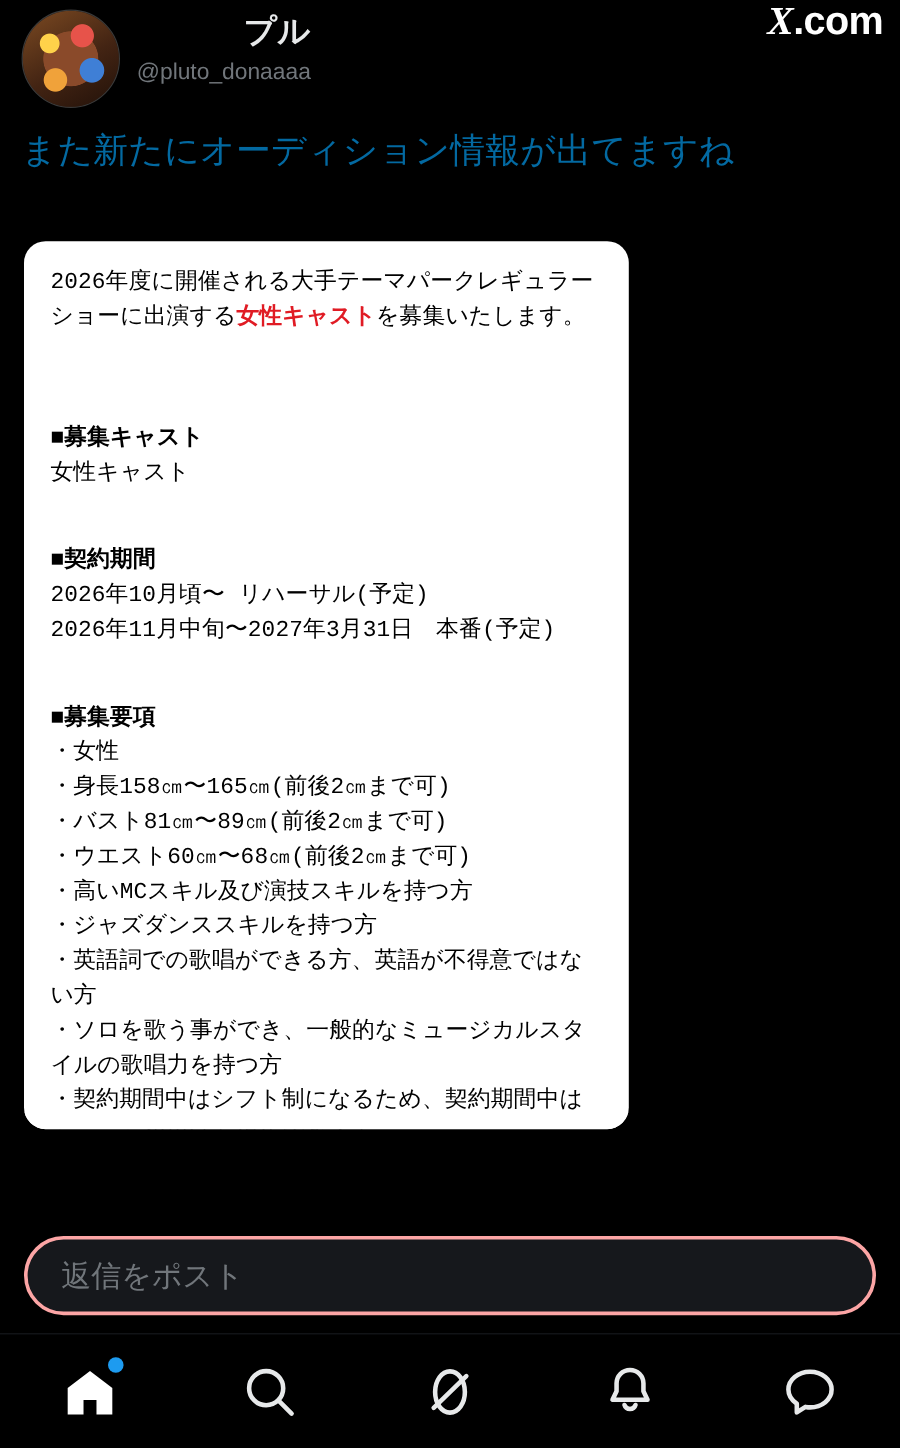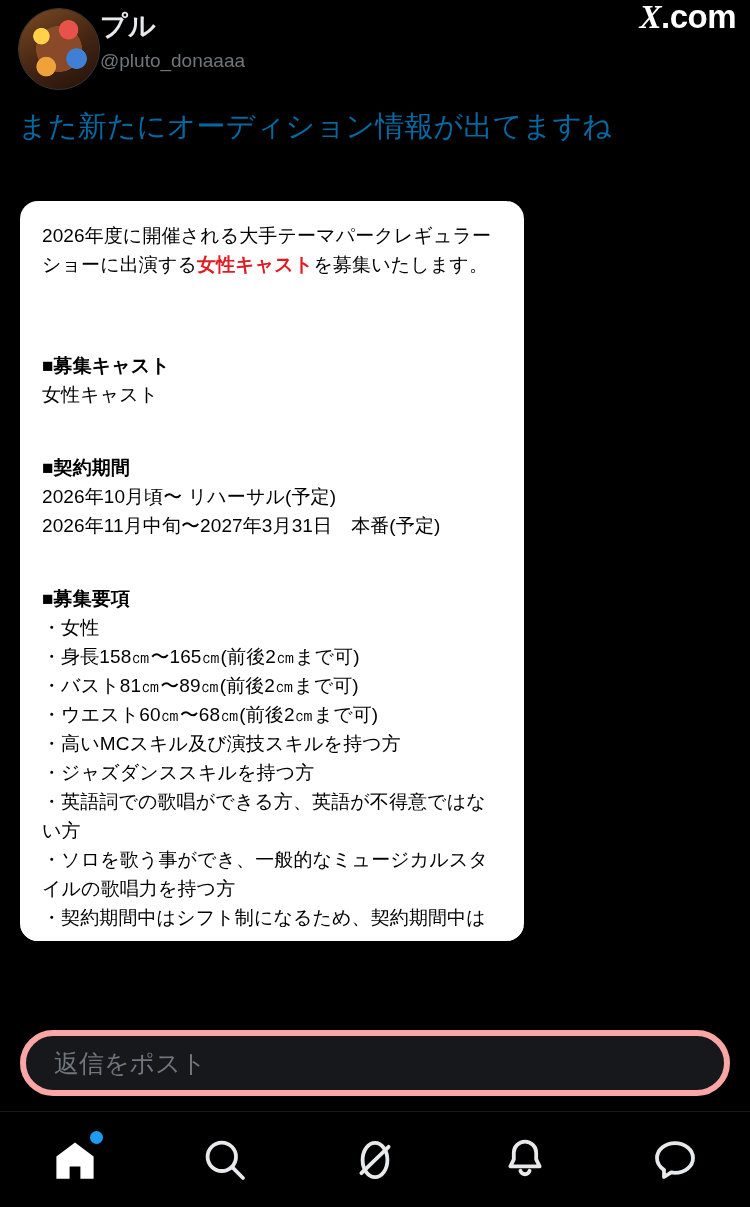--- a/index.html
+++ b/index.html
@@ -33,22 +33,24 @@
   .avatar .a1 { position:absolute; left:0; top:0; width:100%; height:100%;
      background:
        radial-gradient(circle at 28% 34%, #ffd24a 0 10%, transparent 11%),
        radial-gradient(circle at 62% 26%, #e7534a 0 12%, transparent 13%),
        radial-gradient(circle at 72% 62%, #3f7fd6 0 13%, transparent 14%),
        radial-gradient(circle at 34% 72%, #f0a23a 0 12%, transparent 13%),
        radial-gradient(circle at 50% 50%, #8a4a2a 0 40%, transparent 41%),
        linear-gradient(150deg, #7c4a22 0%, #432413 55%, #221109 100%);
   }
   .name-col {
+    margin-left: 14px;
     padding-top: 2px;
     min-width: 0;
+    text-align: right;
   }
   .display-name {
     color: #e7e9ea;
     font-size: 27px;
     font-weight: bold;
     line-height: 32px;
     letter-spacing: .3px;
   }
   .handle {
     color: #71767b;
@@ -80,20 +82,21 @@
   
   .card {
     position: absolute;
     left: 20px;
     top: 201px;
     width: 504px;
     height: 740px;
     background: #ffffff;
     border-radius: 18px;
     overflow: hidden;
+    font-family: Liberation Mono, monospace;
   }
   .card-inner {
     padding: 20px 22px 0 22px;
     color: #000000;
     font-size: 19px;
     line-height: 29px;
     letter-spacing: .1px;
   }
   .p { margin: 0 0 0 0; }
   .red { color: #e01b24; font-weight: bold; }
@@ -114,21 +117,21 @@
     left: 0; right: 0;
     top: 1018px;
     height: 90px;
     display: flex;
     align-items: center;
     padding: 0 20px;
   }
   .composer {
     width: 100%;
     height: 66px;
-    border: 6px solid #fca5a5;
+    border: 3px solid #fca5a5;
     border-radius: 33px;
     background: #16181c;
     display: flex;
     align-items: center;
     padding: 0 28px;
   }
   .composer-placeholder {
     color: #71767b;
     font-size: 25px;
   }

